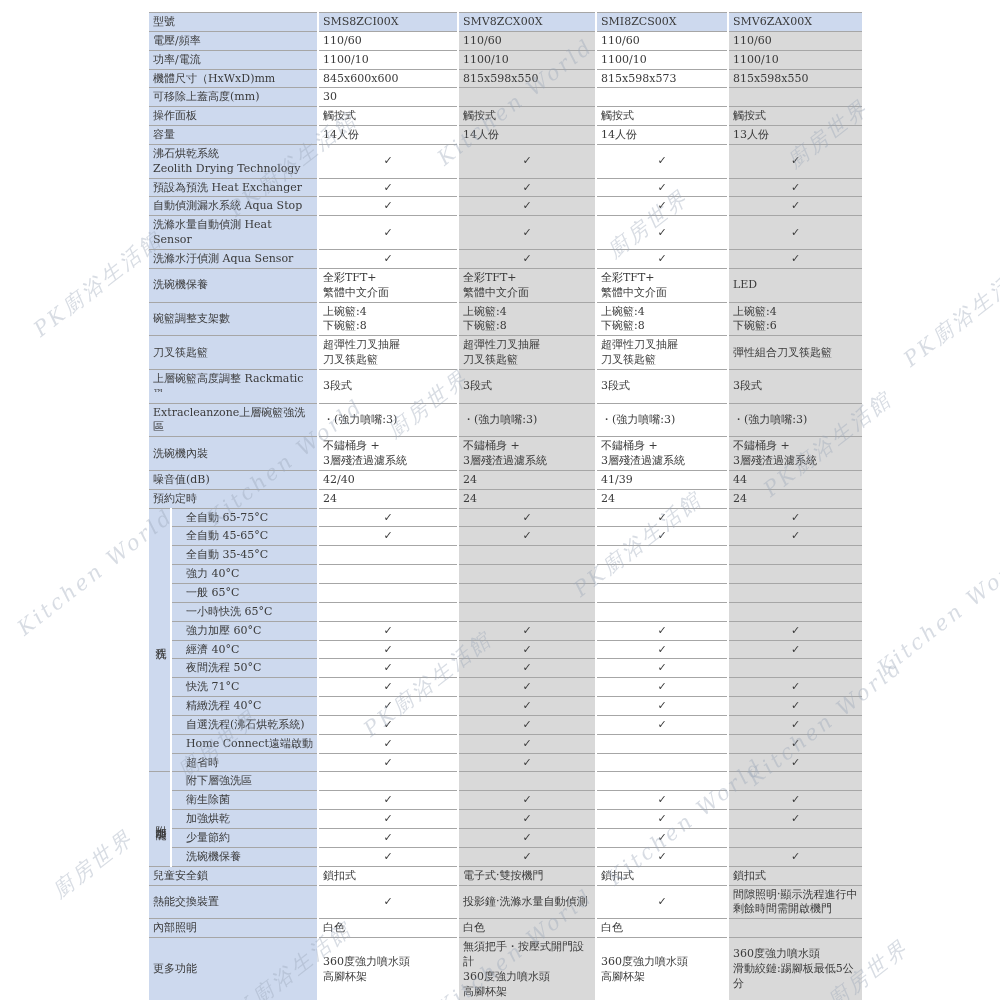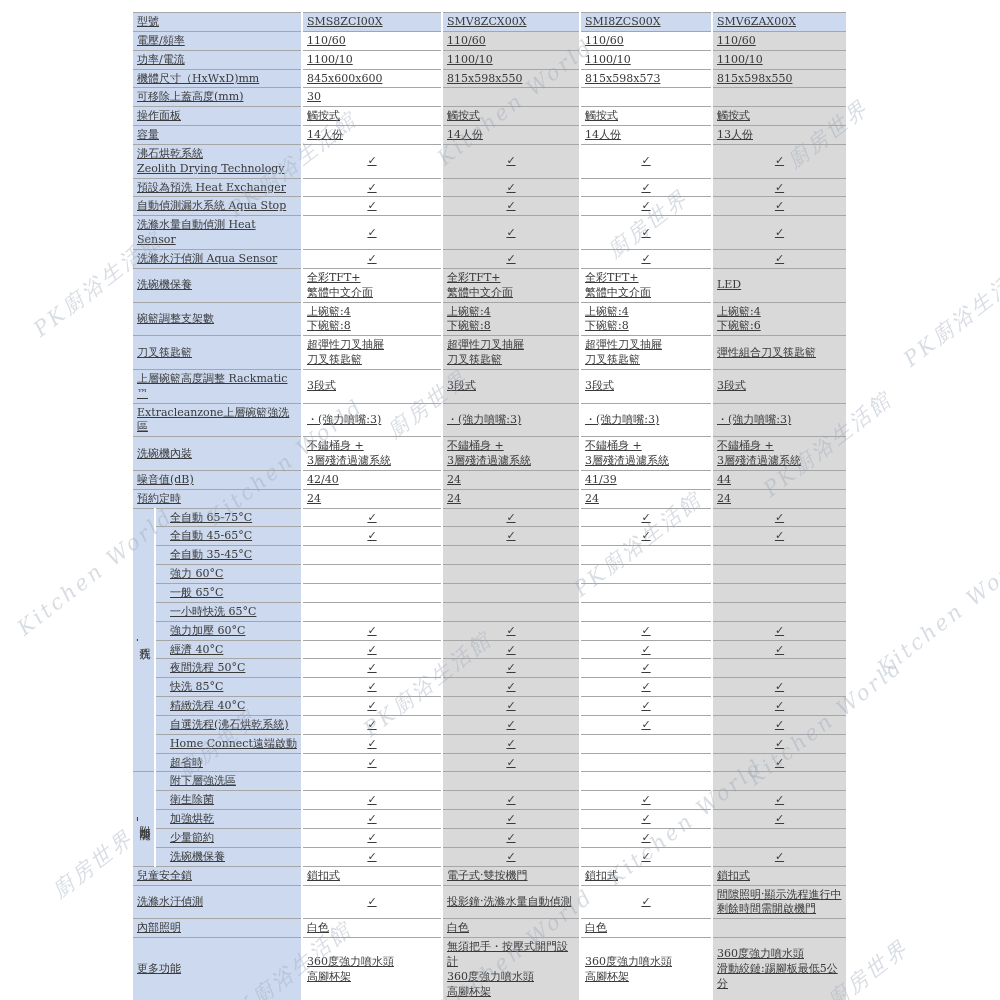--- a/index.html
+++ b/index.html
@@ -9,25 +9,24 @@
     --text:#3a3a3a;
     --watermark:#9aa6b8;
   }
   *{box-sizing:border-box;}
   body{
     margin:0;width:1000px;height:1000px;background:#ffffff;
     font-family:"DejaVu Serif", serif;color:var(--text);
     position:relative;overflow:hidden;
   }
   .spec-table{
-    position:absolute;left:133px;top:12px;width:714px;
+    position:absolute;left:149px;top:12px;width:714px;
     border-collapse:collapse;table-layout:fixed;
     border-top:1px solid var(--border);
     z-index:1;
-    text-decoration:underline;
   }
   .spec-table td,.spec-table th{
     font-size:11px;font-weight:normal;
     padding:2px 4px 1px 4px;vertical-align:middle;
     border-bottom:1px solid var(--border);
     border-right:2px solid #ffffff;
     white-space:pre-line;line-height:1.35;text-align:left;
     overflow:hidden;
   }
   .spec-table .label,.spec-table .sublabel,.spec-table .group-label,
@@ -256,21 +255,21 @@
         <td class="c4 check">✓</td>
       </tr>
       <tr>
         <td class="sublabel">全自動 35-45°C</td>
         <td class="c1"></td>
         <td class="c2"></td>
         <td class="c3"></td>
         <td class="c4"></td>
       </tr>
       <tr>
-        <td class="sublabel">強力 60°C</td>
+        <td class="sublabel">強力 40°C</td>
         <td class="c1"></td>
         <td class="c2"></td>
         <td class="c3"></td>
         <td class="c4"></td>
       </tr>
       <tr>
         <td class="sublabel">一般 65°C</td>
         <td class="c1"></td>
         <td class="c2"></td>
         <td class="c3"></td>
@@ -298,21 +297,21 @@
         <td class="c4 check">✓</td>
       </tr>
       <tr>
         <td class="sublabel">夜間洗程 50°C</td>
         <td class="c1 check">✓</td>
         <td class="c2 check">✓</td>
         <td class="c3 check">✓</td>
         <td class="c4"></td>
       </tr>
       <tr>
-        <td class="sublabel">快洗 85°C</td>
+        <td class="sublabel">快洗 71°C</td>
         <td class="c1 check">✓</td>
         <td class="c2 check">✓</td>
         <td class="c3 check">✓</td>
         <td class="c4 check">✓</td>
       </tr>
       <tr>
         <td class="sublabel">精緻洗程 40°C</td>
         <td class="c1 check">✓</td>
         <td class="c2 check">✓</td>
         <td class="c3 check">✓</td>
@@ -376,21 +375,21 @@
         <td class="c4 check">✓</td>
       </tr>
       <tr>
         <td class="label" colspan="2">兒童安全鎖</td>
         <td class="c1">鎖扣式</td>
         <td class="c2">電子式·雙按機門</td>
         <td class="c3">鎖扣式</td>
         <td class="c4">鎖扣式</td>
       </tr>
       <tr>
-        <td class="label" colspan="2">洗滌水汙偵測</td>
+        <td class="label" colspan="2">熱能交換裝置</td>
         <td class="c1 check">✓</td>
         <td class="c2">投影鐘·洗滌水量自動偵測</td>
         <td class="c3 check">✓</td>
         <td class="c4">間隙照明·顯示洗程進行中
 剩餘時間需開啟機門</td>
       </tr>
       <tr>
         <td class="label" colspan="2">內部照明</td>
         <td class="c1">白色</td>
         <td class="c2">白色</td>

